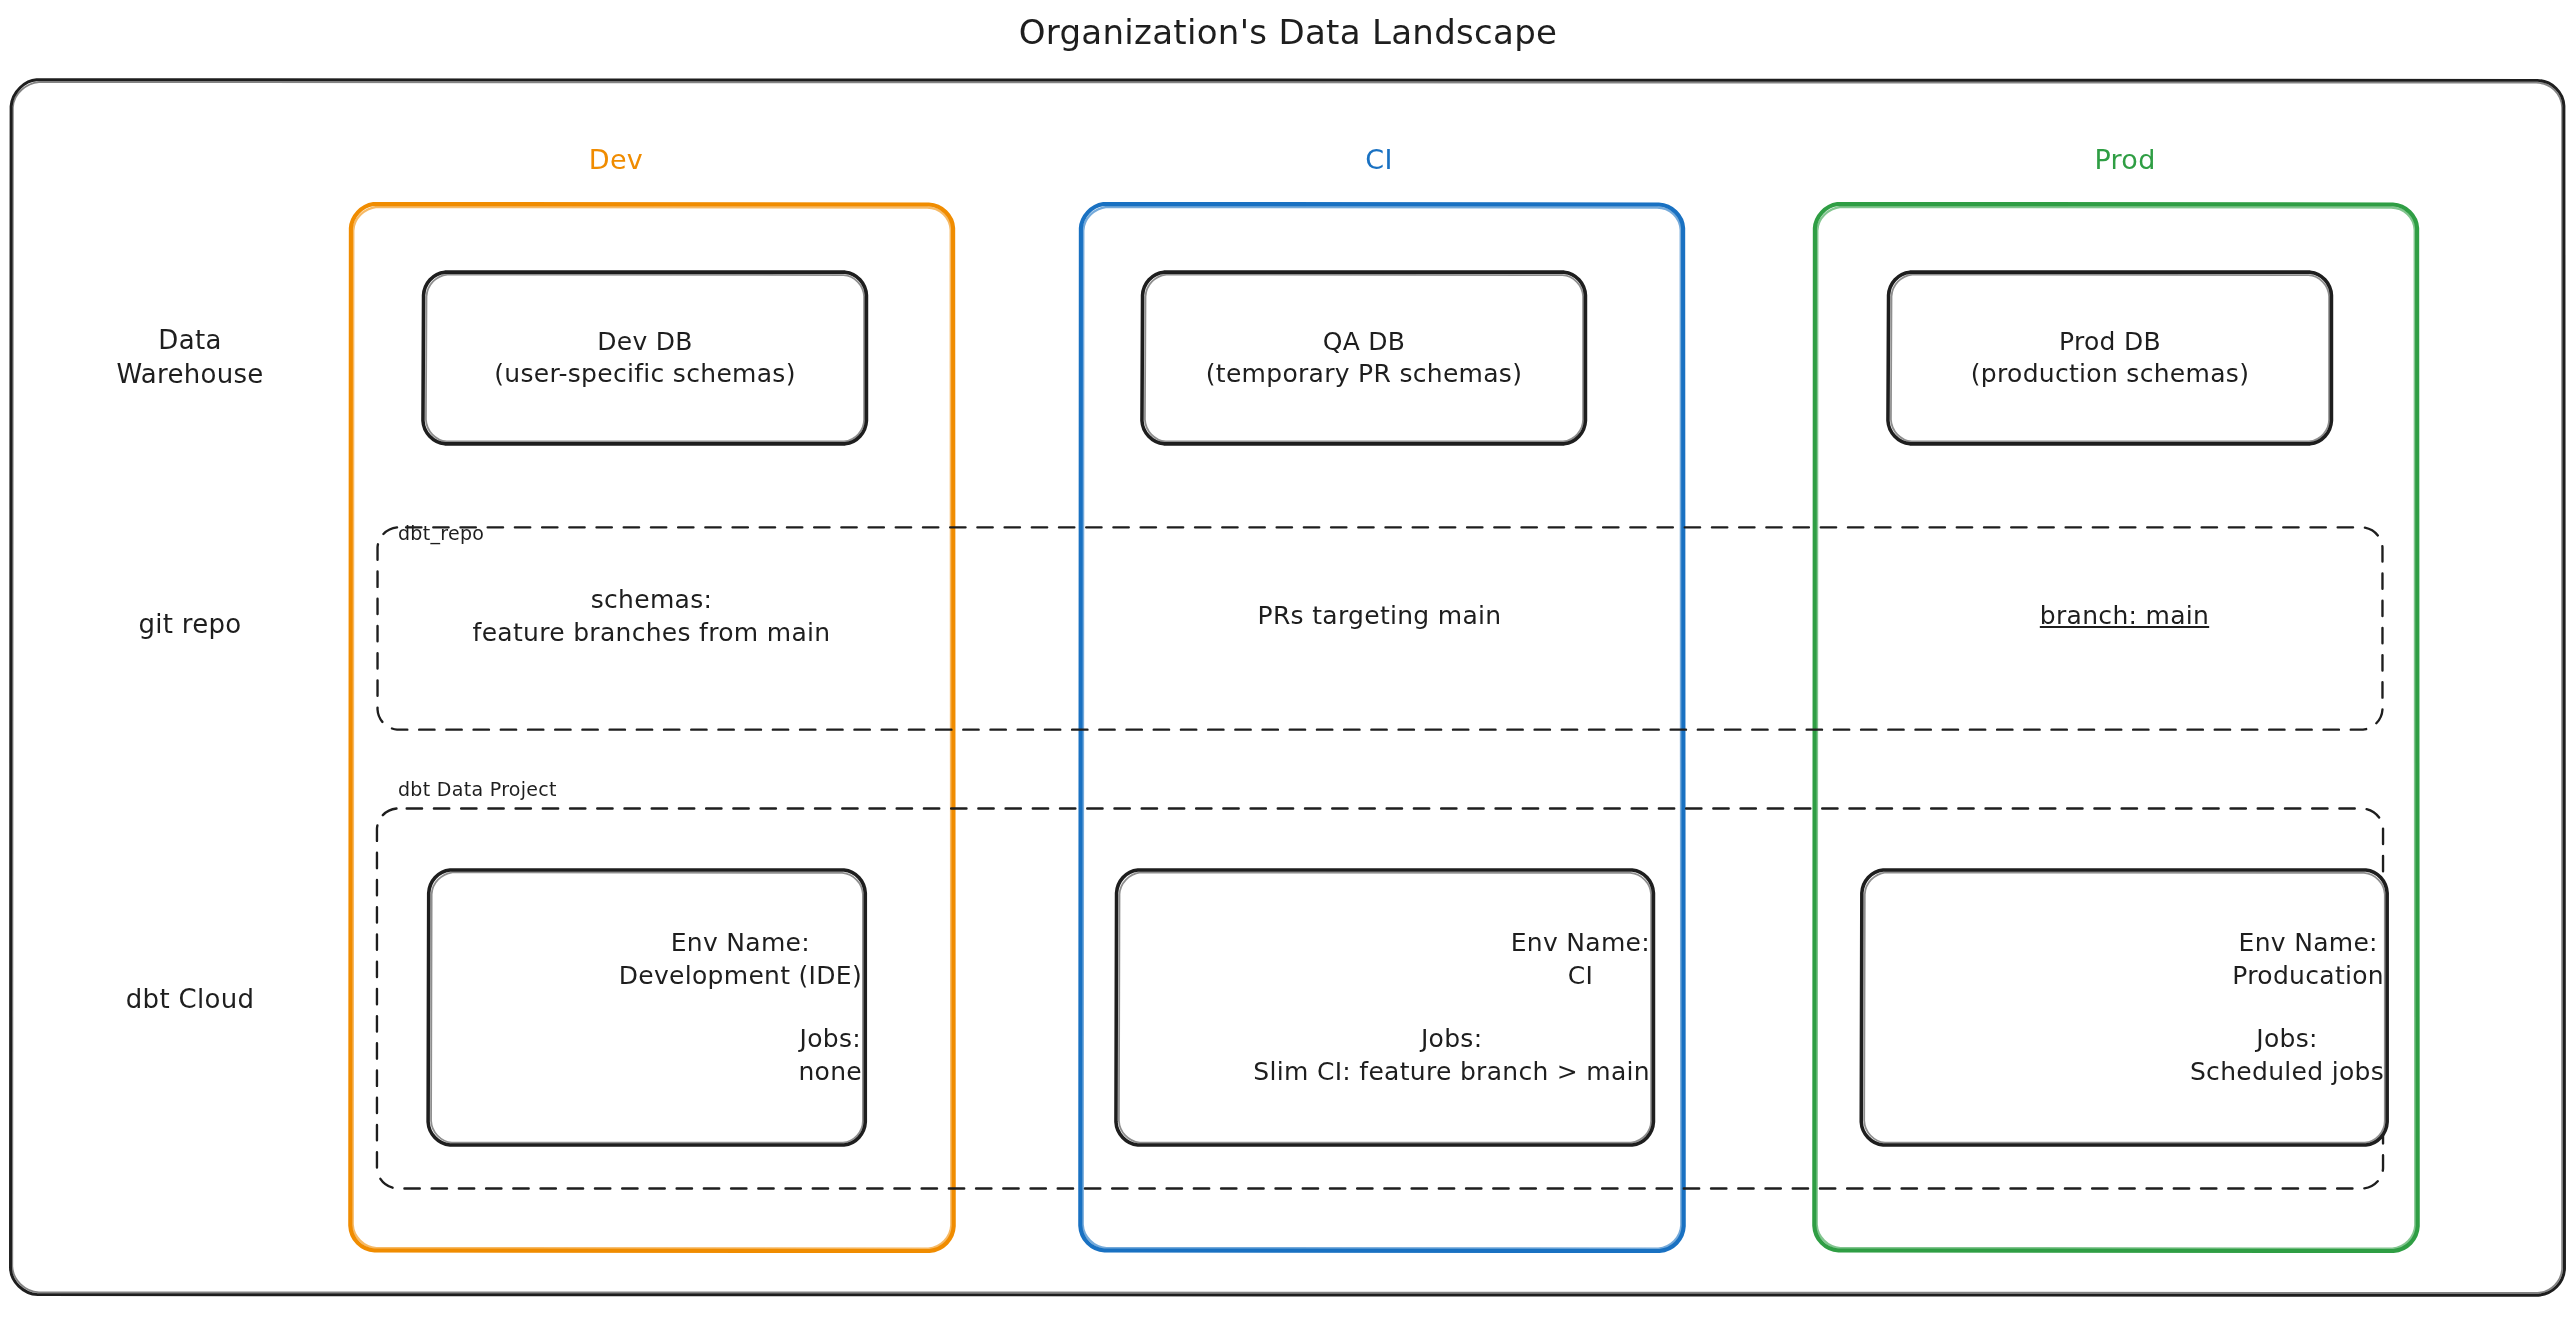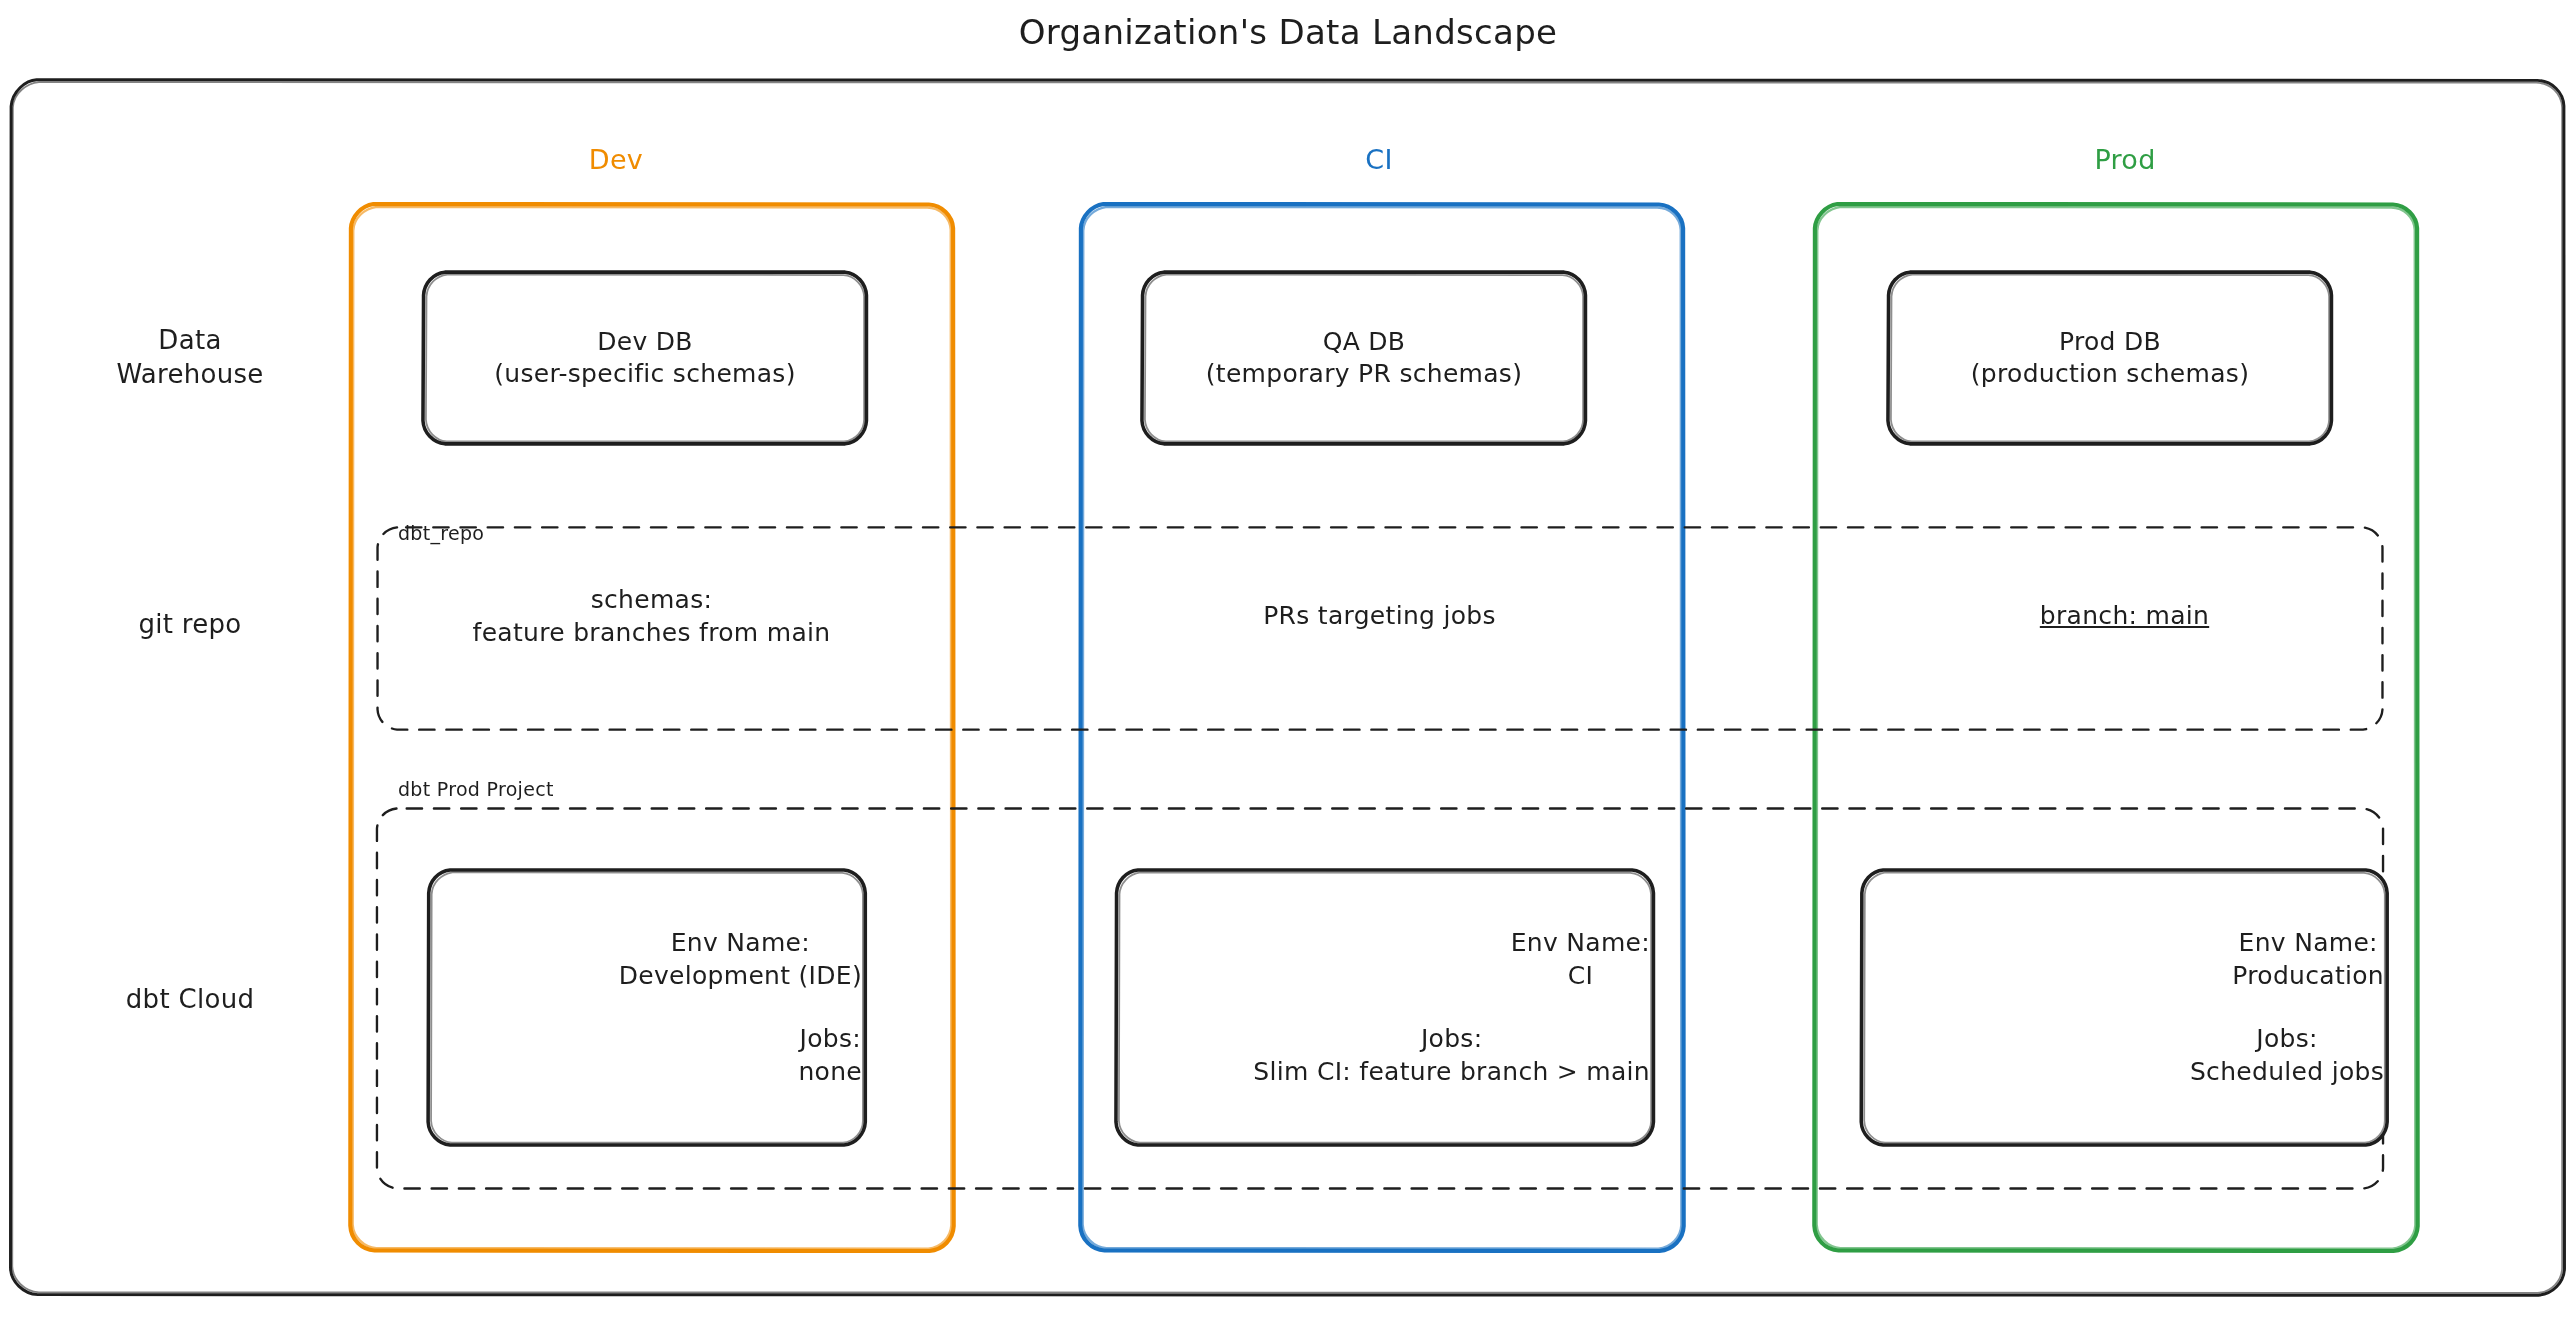--- a/index.html
+++ b/index.html
@@ -198,21 +198,21 @@
       <path d="M38 4 C 20 6, 6 20, 5 38 L 5 312 C 6 330, 20 344, 38 346 L 3362 346 C 3380 344, 3394 330, 3395 312 L 3395 38 C 3394 20, 3380 6, 3362 4 Z" stroke="#1e1e1e" stroke-width="4" fill="none" stroke-dasharray="26 20" stroke-linecap="round"></path>
     </svg>
   </div>
   <div id="group-label-repo" class="group-label sketch-text">dbt_repo</div>
 
   <div id="group-frame-cloud" class="group-frame">
     <svg width="2012" height="385" viewBox="0 0 3400 650" fill="none">
       <path d="M38 4 C 20 6, 6 20, 5 38 L 5 612 C 6 630, 20 644, 38 646 L 3362 646 C 3380 644, 3394 630, 3395 612 L 3395 38 C 3394 20, 3380 6, 3362 4 Z" stroke="#1e1e1e" stroke-width="4" fill="none" stroke-dasharray="26 20" stroke-linecap="round"></path>
     </svg>
   </div>
-  <div id="group-label-cloud" class="group-label sketch-text">dbt Prod Project</div>
+  <div id="group-label-cloud" class="group-label sketch-text">dbt Data Project</div>
 
   <div id="node-dev-db" class="node-box">
     <svg width="450" height="178" viewBox="0 0 760 300" fill="none">
       <path d="M42 5 C 22 7, 7 24, 6 44 L 5 256 C 6 276, 22 293, 42 295 L 718 295 C 738 293, 753 276, 754 256 L 754 44 C 753 24, 738 7, 718 5 Z" stroke="#1e1e1e" stroke-width="6" fill="#ffffff" stroke-linecap="round"></path>
       <path d="M46 9 C 27 11, 12 27, 11 46 L 10 254 C 11 273, 26 289, 45 291 L 716 291 C 735 289, 750 273, 750 254 L 750 46 C 749 27, 734 11, 715 10 Z" stroke="#1e1e1e" stroke-width="3" fill="none" stroke-linecap="round" opacity="0.5"></path>
     </svg>
     <div class="node-text sketch-text">Dev DB
 (user-specific schemas)</div>
   </div>
 
@@ -229,21 +229,21 @@
     <svg width="450" height="178" viewBox="0 0 760 300" fill="none">
       <path d="M42 5 C 22 7, 7 24, 6 44 L 5 256 C 6 276, 22 293, 42 295 L 718 295 C 738 293, 753 276, 754 256 L 754 44 C 753 24, 738 7, 718 5 Z" stroke="#1e1e1e" stroke-width="6" fill="#ffffff" stroke-linecap="round"></path>
       <path d="M46 9 C 27 11, 12 27, 11 46 L 10 254 C 11 273, 26 289, 45 291 L 716 291 C 735 289, 750 273, 750 254 L 750 46 C 749 27, 734 11, 715 10 Z" stroke="#1e1e1e" stroke-width="3" fill="none" stroke-linecap="round" opacity="0.5"></path>
     </svg>
     <div class="node-text sketch-text">Prod DB
 (production schemas)</div>
   </div>
 
   <div id="repo-text-dev" class="repo-text sketch-text">schemas:
 feature branches from main</div>
-  <div id="repo-text-ci" class="repo-text sketch-text">PRs targeting jobs</div>
+  <div id="repo-text-ci" class="repo-text sketch-text">PRs targeting main</div>
   <div id="repo-text-prod" class="repo-text sketch-text">branch: main</div>
 
   <div id="node-env-dev" class="node-box">
     <svg width="444" height="281" viewBox="0 0 750 475" fill="none">
       <path d="M42 5 C 22 7, 7 24, 6 44 L 5 431 C 6 451, 22 468, 42 470 L 708 470 C 728 468, 743 451, 744 431 L 744 44 C 743 24, 728 7, 708 5 Z" stroke="#1e1e1e" stroke-width="6" fill="#ffffff" stroke-linecap="round"></path>
       <path d="M46 9 C 27 12, 12 27, 11 46 L 10 429 C 11 448, 26 464, 45 466 L 706 466 C 725 464, 740 448, 740 429 L 740 46 C 739 27, 724 12, 705 10 Z" stroke="#1e1e1e" stroke-width="3" fill="none" stroke-linecap="round" opacity="0.5"></path>
     </svg>
     <div class="node-text two-block">
       <div class="node-block sketch-text">Env Name:
 Development (IDE)</div>

